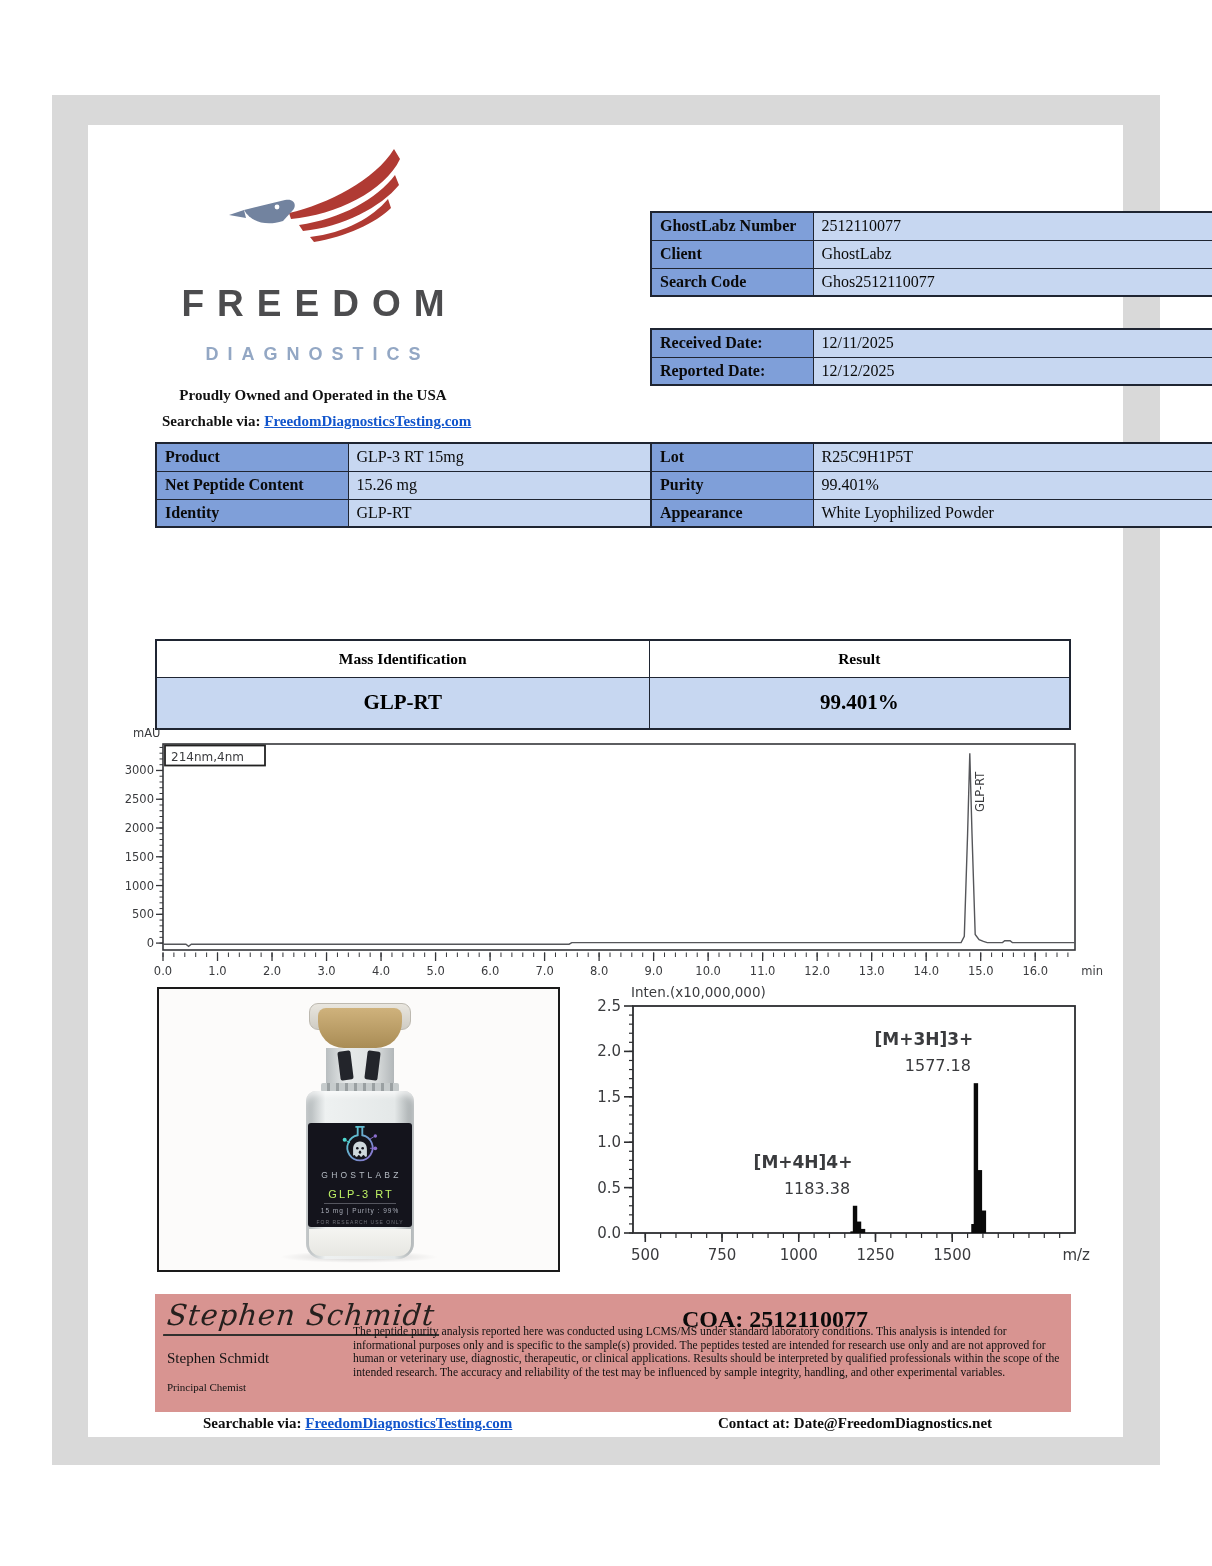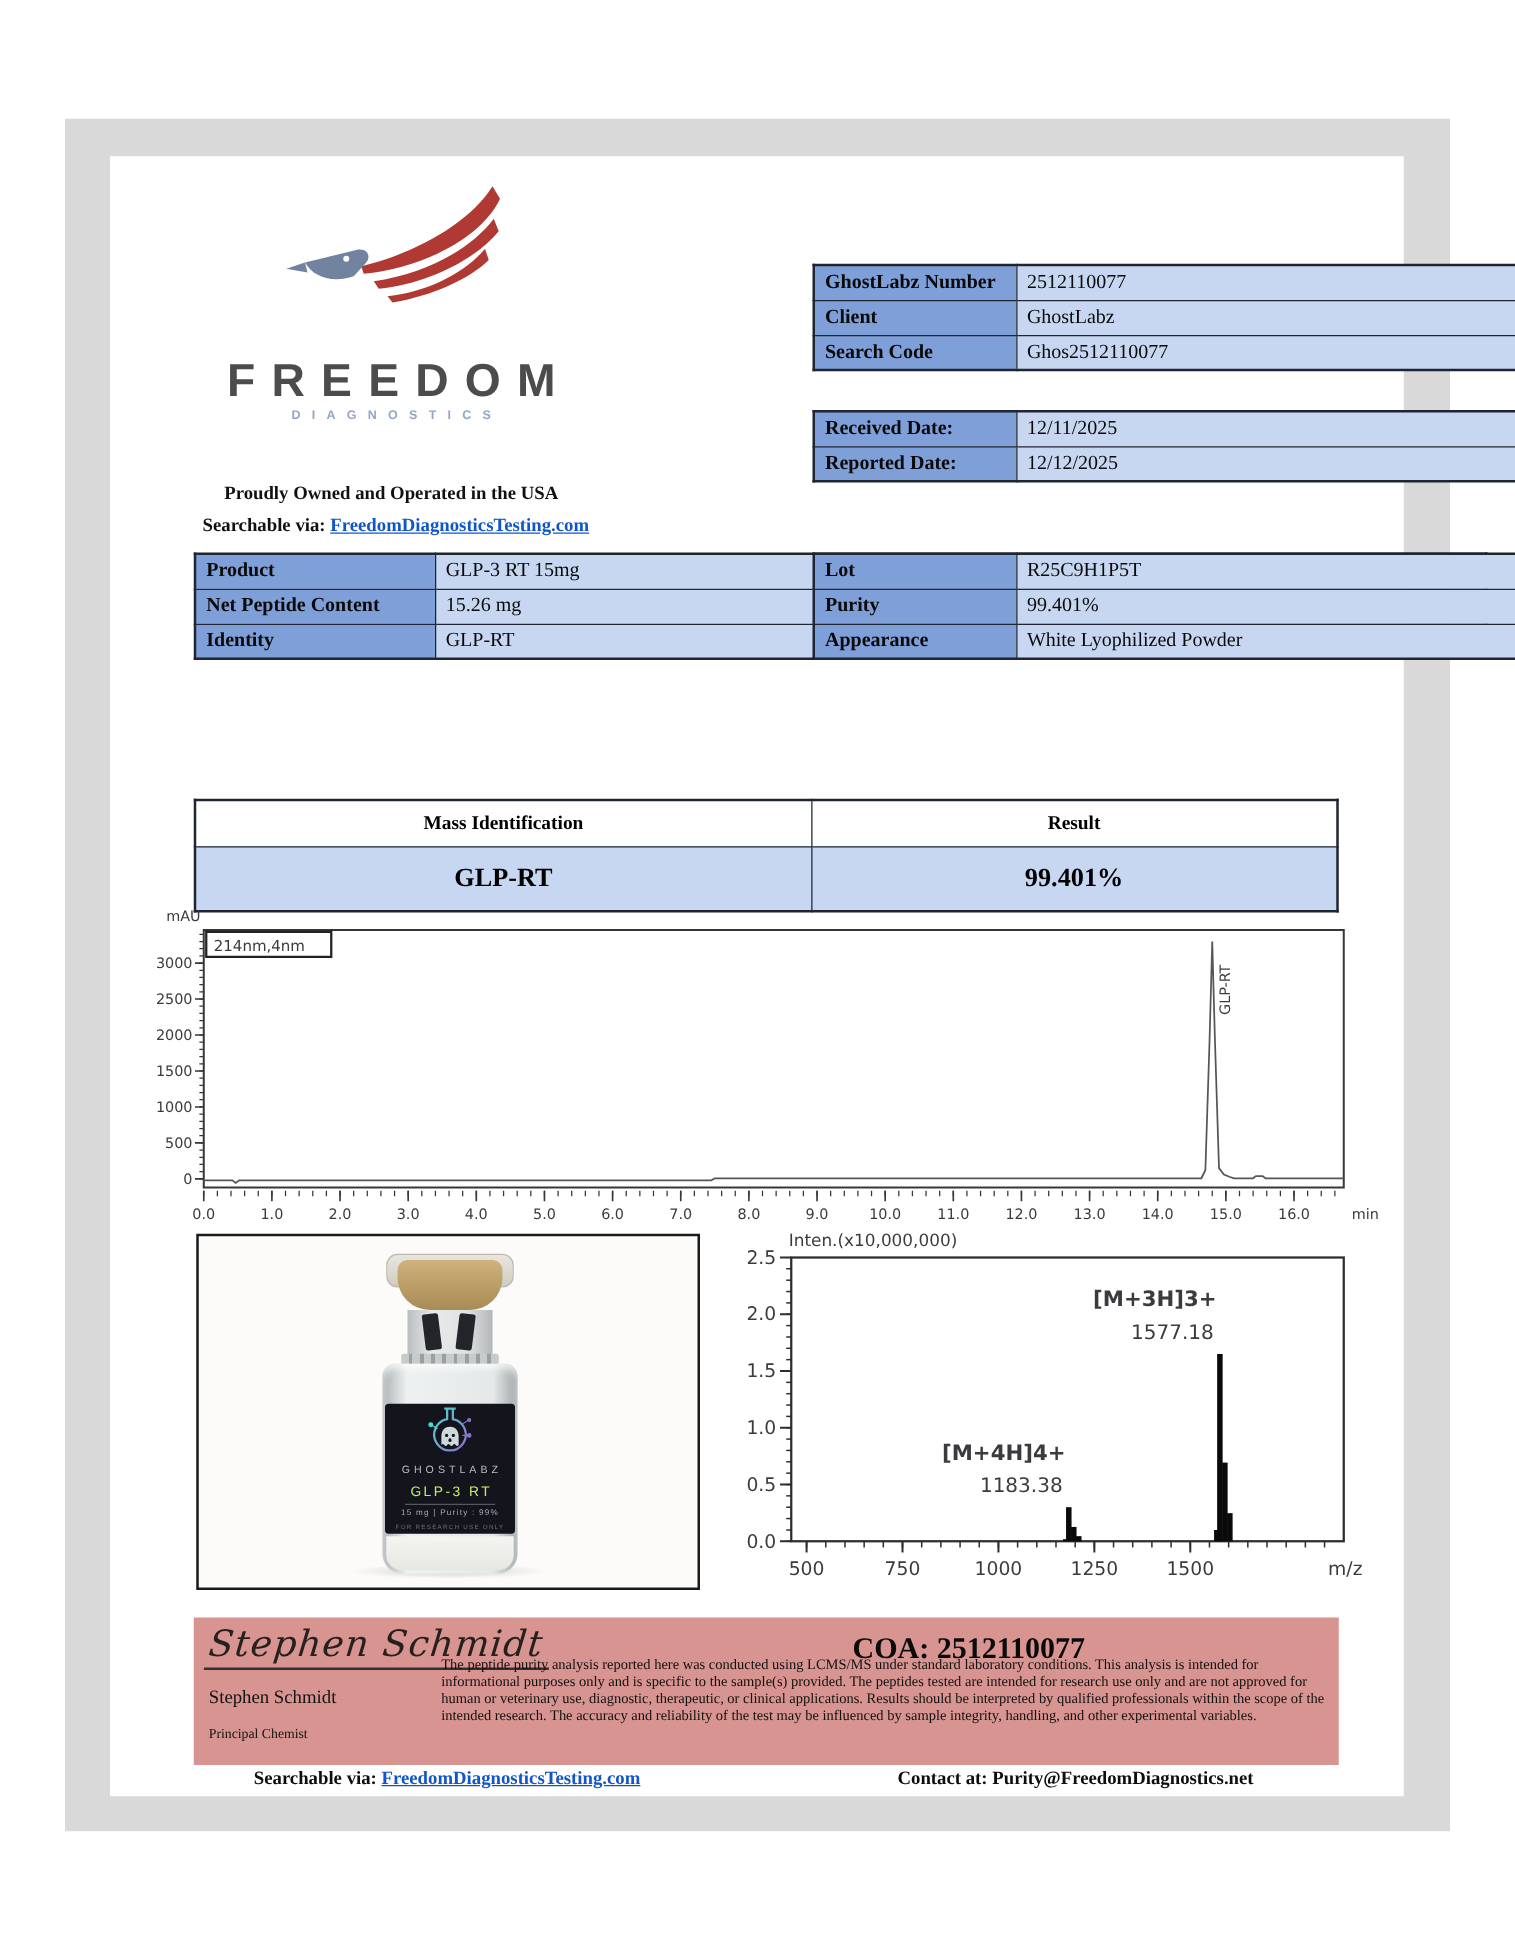--- a/index.html
+++ b/index.html
@@ -6,21 +6,21 @@
   html,body { width:1212px; height:1566px; background:#fff; font-family:"Liberation Serif", serif; }
   #canvas { position:relative; width:1212px; height:1566px; background:#ffffff; overflow:hidden; }
   #mat { position:absolute; left:52px; top:95px; width:1108px; height:1370px; background:#d9d9d9; }
   #page { position:absolute; left:88px; top:125px; width:1035px; height:1312px; background:#ffffff; }
 
   .abs { position:absolute; }
 
   
   .logo-block { left:55px; top:22px; width:340px; text-align:center; }
   .logo-name { font-family:"Liberation Sans", sans-serif; font-weight:bold; font-size:37px; letter-spacing:13px; color:#4c4c4e; margin-top:2px; text-indent:13px;text-align:center; }
-  .logo-sub  { font-family:"Liberation Sans", sans-serif; font-weight:bold; font-size:10px; letter-spacing:9px; color:#93a7c4; margin-top:1px; text-indent:9px; }
+  .logo-sub  { font-family:"Liberation Sans", sans-serif; font-weight:bold; font-size:18px; letter-spacing:9px; color:#93a7c4; margin-top:19px; text-indent:9px; }
   .tagline { left:55px; top:262px; width:340px; text-align:center; font-weight:bold; font-size:15px; color:#111; }
   .searchable-top { left:74px; top:288px; font-weight:bold; font-size:15px; color:#111; }
   a.doc-link { color:#1155cc; font-weight:bold; text-decoration:underline; }
 
   .doc-title { left:558px; top:24px; width:426px; text-align:center; font-weight:bold; font-size:34px; color:#0c0c0c; }
 
   
   table.info { border-collapse:collapse; width:100%; }
   table.info th, table.info td { border:1.6px solid #1f2532; font-size:16px; padding:2px 8px; height:28px; vertical-align:middle; }
   table.info th { background:#7f9fd9; text-align:left; font-weight:bold; color:#0a0a0a; }
@@ -496,16 +496,16 @@
       <div class="sig">Stephen Schmidt</div>
       <div class="coa">COA: 2512110077</div>
       <div class="signer-name">Stephen Schmidt</div>
       <div class="signer-title">Principal Chemist</div>
       <div class="disclaimer">The peptide purity analysis reported here was conducted using LCMS/MS under standard laboratory conditions. This analysis is intended for informational purposes only and is specific to the sample(s) provided. The peptides tested are intended for research use only and are not approved for human or veterinary use, diagnostic, therapeutic, or clinical applications. Results should be interpreted by qualified professionals within the scope of the intended research. The accuracy and reliability of the test may be influenced by sample integrity, handling, and other experimental variables.</div>
     </div>
     <div class="abs bottom-search">
       <span>Searchable via:</span>
       <a href="#" class="doc-link">FreedomDiagnosticsTesting.com</a>
     </div>
-    <div class="abs bottom-contact">Contact at: Purity@FreedomDiagnostics.net</div>
+    <div class="abs bottom-contact">Contact at: Date@FreedomDiagnostics.net</div>
 
   </div>
 </div>
 
 </body></html>

